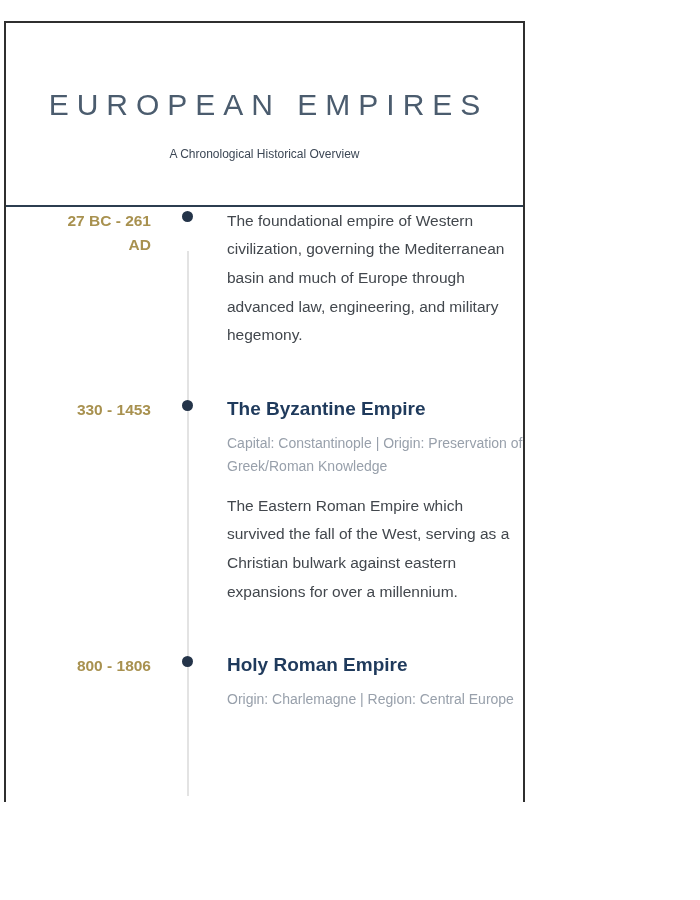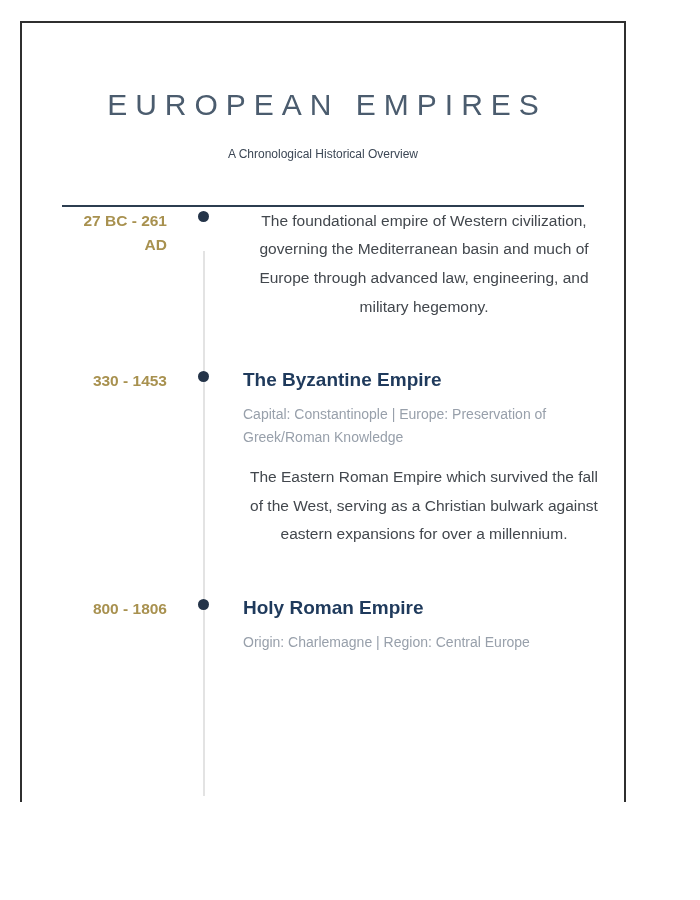--- a/index.html
+++ b/index.html
@@ -10,23 +10,23 @@
     font-family: "Liberation Sans", "DejaVu Sans", sans-serif;
   }
   body {
     width: 700px;
     height: 900px;
     position: relative;
     overflow: hidden;
   }
   .card {
     position: absolute;
-    left: 20px;
+    left: 4px;
     top: 21px;
-    width: 606px;
+    width: 521px;
     height: 781px;
     background: #ffffff;
     border: 2px solid #2f2f2f;
     border-bottom: none;
     overflow: hidden;
   }
   .header {
     text-align: center;
     padding-top: 64px;
   }
@@ -106,21 +106,20 @@
     color: #98a0ab;
     line-height: 1.65;
   }
   .entry-desc {
     margin: 0;
     max-width: 362px;
     font-size: 15.5px;
     font-weight: 400;
     color: #42474d;
     line-height: 1.85;
-    text-align: center;
   }
 </style>
 </head>
 <body>
 
 <div class="card">
 
   <div class="header">
     <h1 class="page-title">EUROPEAN EMPIRES</h1>
     <p class="page-subtitle">A Chronological Historical Overview</p>
@@ -133,21 +132,21 @@
     <div class="entry">
       <div class="entry-date">27 BC - 261 AD</div>
       <div class="entry-dot"></div>
       <p class="entry-desc">The foundational empire of Western civilization, governing the Mediterranean basin and much of Europe through advanced law, engineering, and military hegemony.</p>
     </div>
 
     <div class="entry">
       <div class="entry-date">330 - 1453</div>
       <div class="entry-dot"></div>
       <h2 class="entry-title">The Byzantine Empire</h2>
-      <p class="entry-meta">Capital: Constantinople | Europe: Preservation of Greek/Roman Knowledge</p>
+      <p class="entry-meta">Capital: Constantinople | Origin: Preservation of Greek/Roman Knowledge</p>
       <p class="entry-desc">The Eastern Roman Empire which survived the fall of the West, serving as a Christian bulwark against eastern expansions for over a millennium.</p>
     </div>
 
     <div class="entry">
       <div class="entry-date">800 - 1806</div>
       <div class="entry-dot"></div>
       <h2 class="entry-title">Holy Roman Empire</h2>
       <p class="entry-meta">Origin: Charlemagne | Region: Central Europe</p>
       <p class="entry-desc"></p>
     </div>

